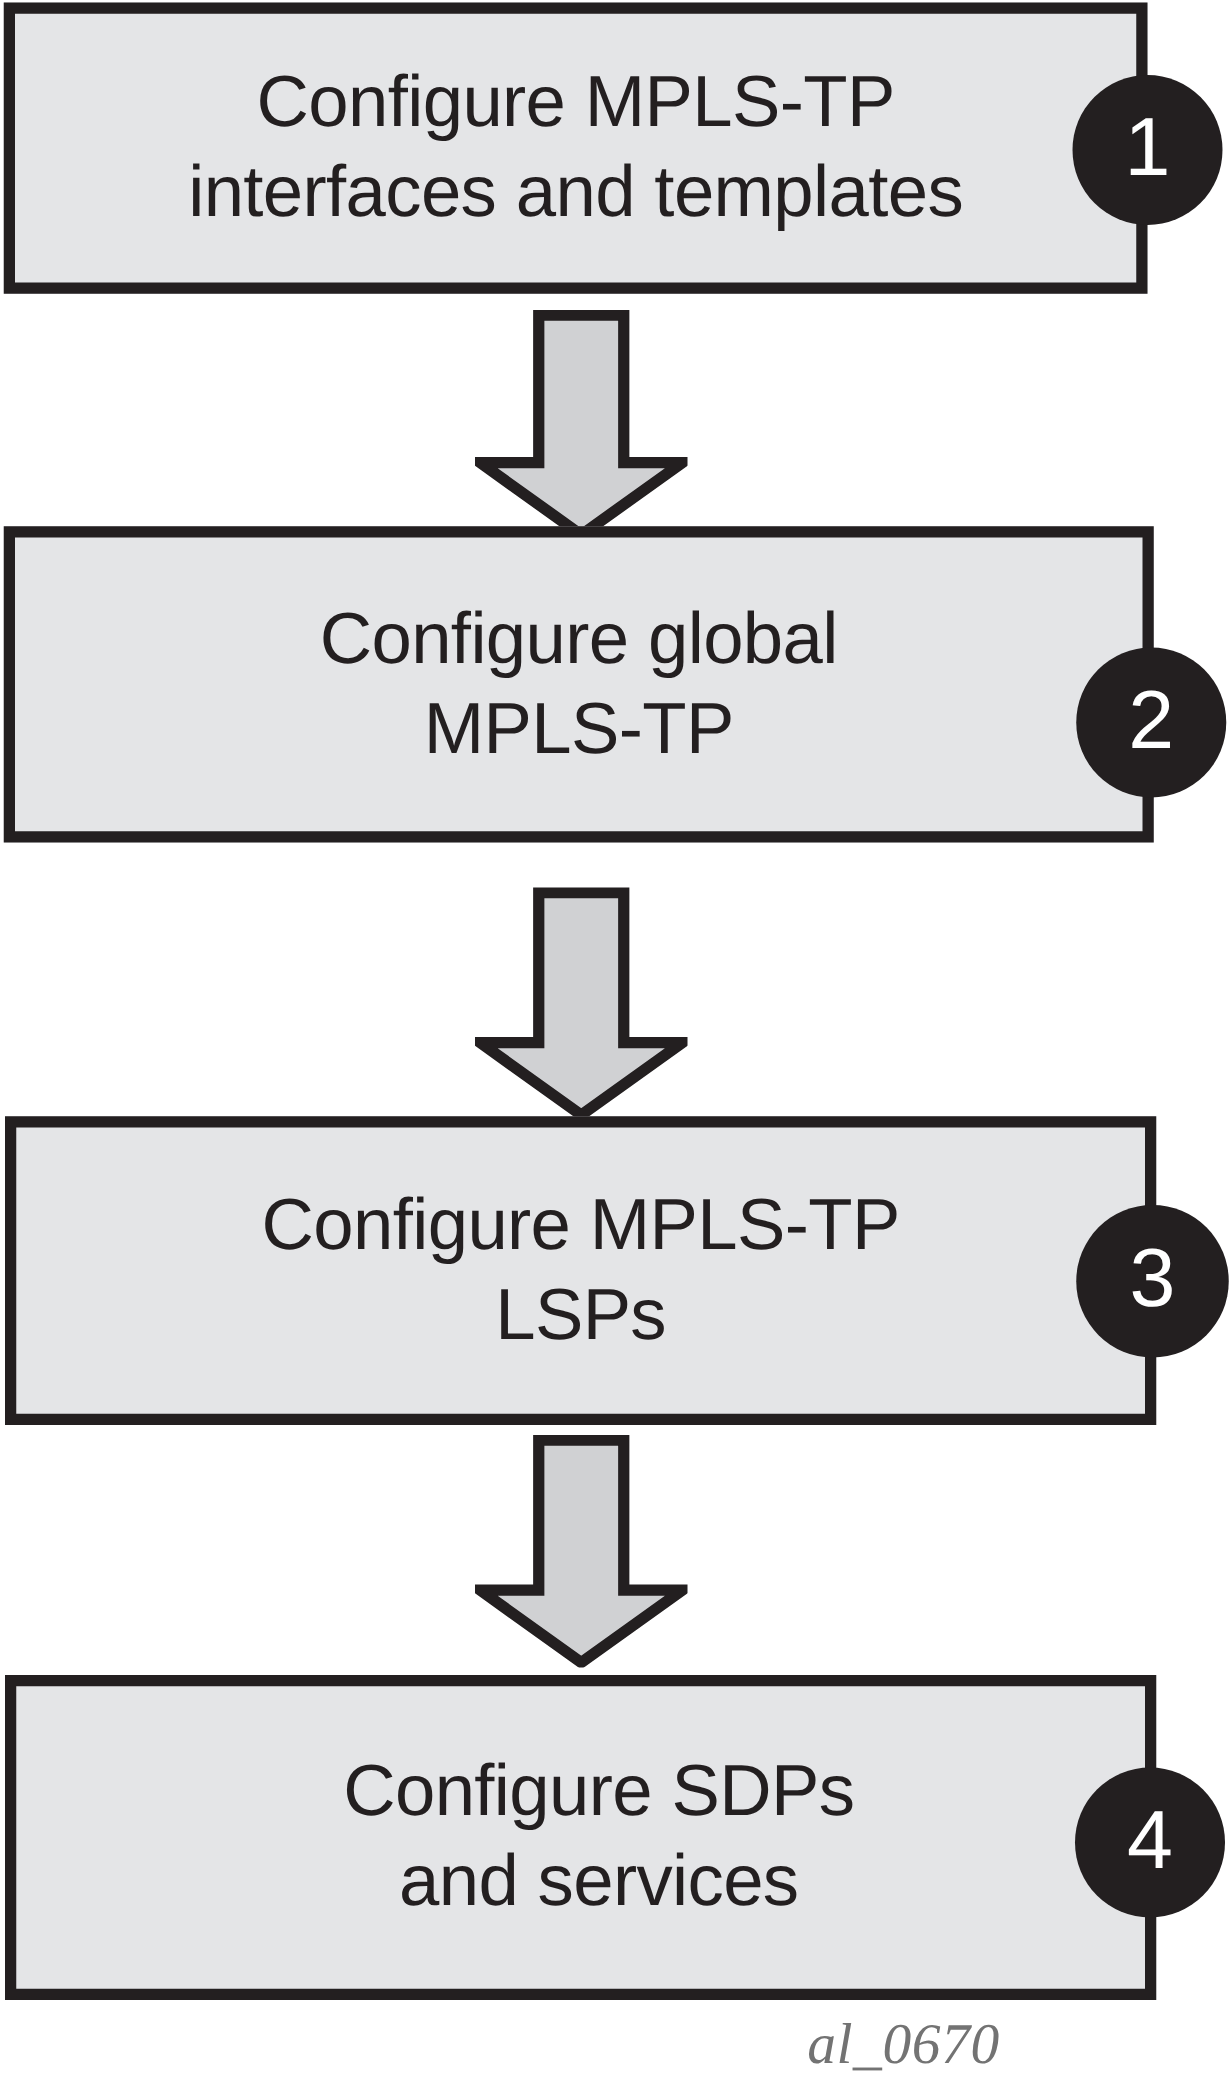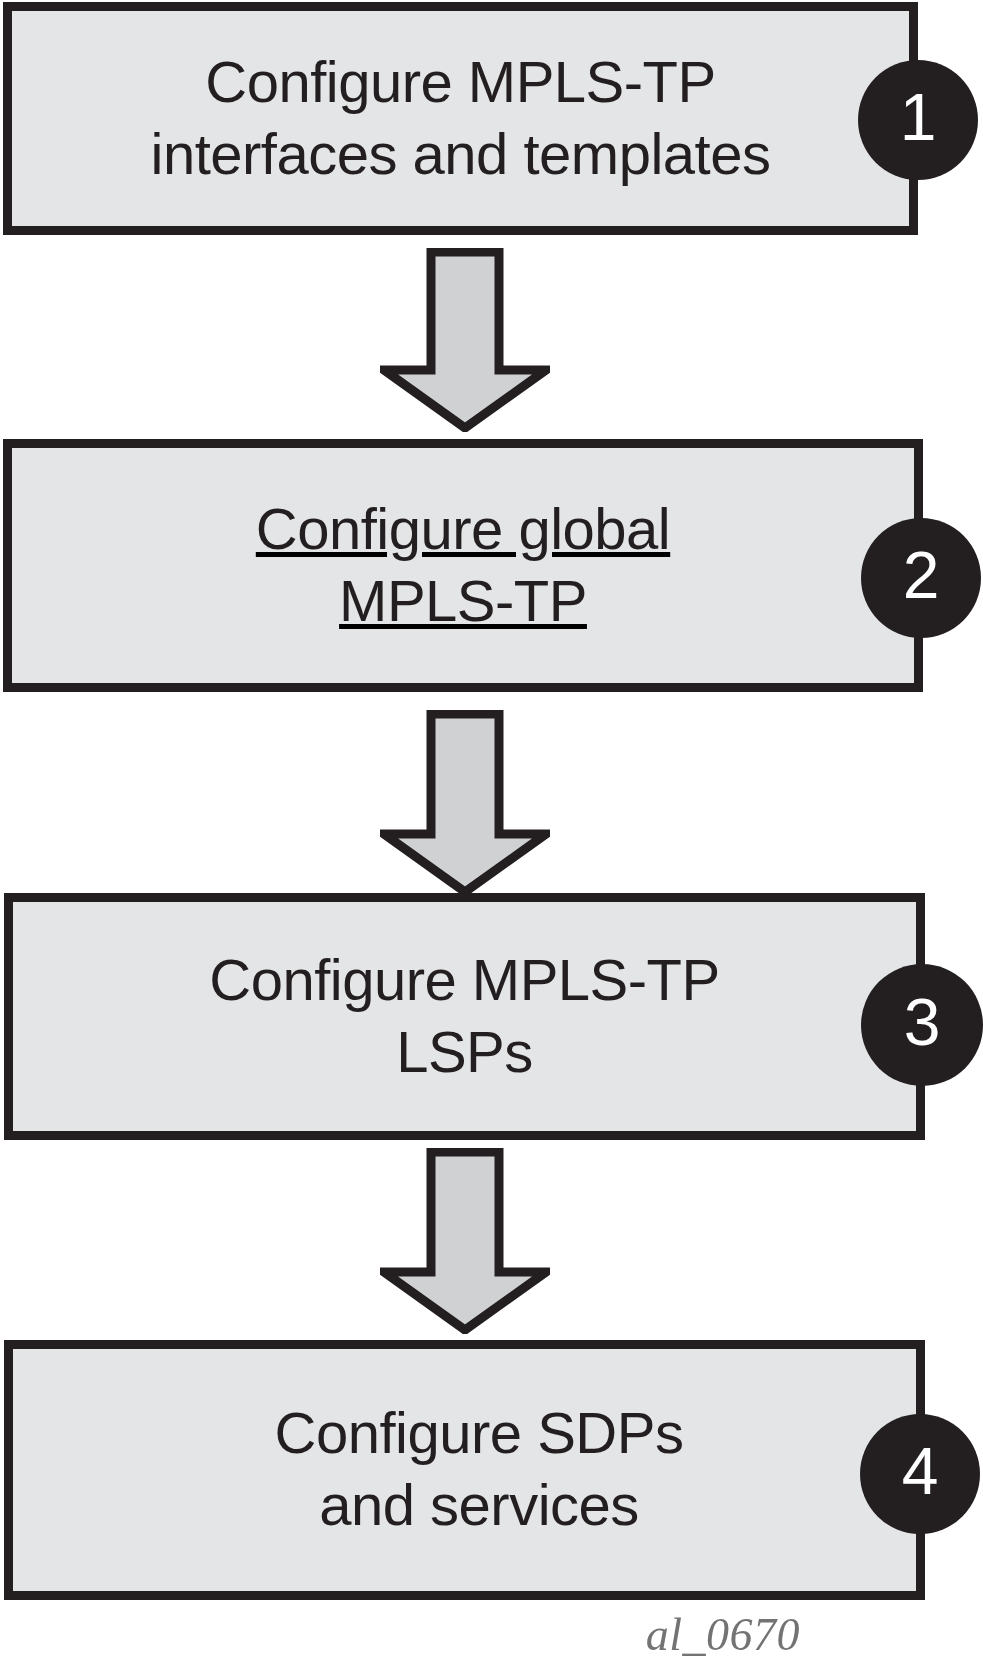--- a/index.html
+++ b/index.html
@@ -39,21 +39,21 @@
     font-size: 58px;
     line-height: 1.24;
     color: #231f20;
     text-align: center;
     white-space: pre-line;
     letter-spacing: -0.5px;
     padding-bottom: 2px;
   }
 
   #step-box-1 { left: 3px;  top: 2px;    width: 915px; height: 233px; }
-  #step-box-2 { left: 3px;  top: 439px;  width: 920px; height: 253px; text-decoration: underline; }
+  #step-box-2 { left: 3px;  top: 421px;  width: 920px; height: 253px; }
   #step-box-3 { left: 4px;  top: 893px;  width: 921px; height: 247px; }
   #step-box-4 { left: 4px;  top: 1340px; width: 921px; height: 260px; padding-left: 29px; }
 
   
   .step-badge {
     position: absolute;
     border-radius: 50%;
     background: #231f20;
     display: flex;
     align-items: center;

